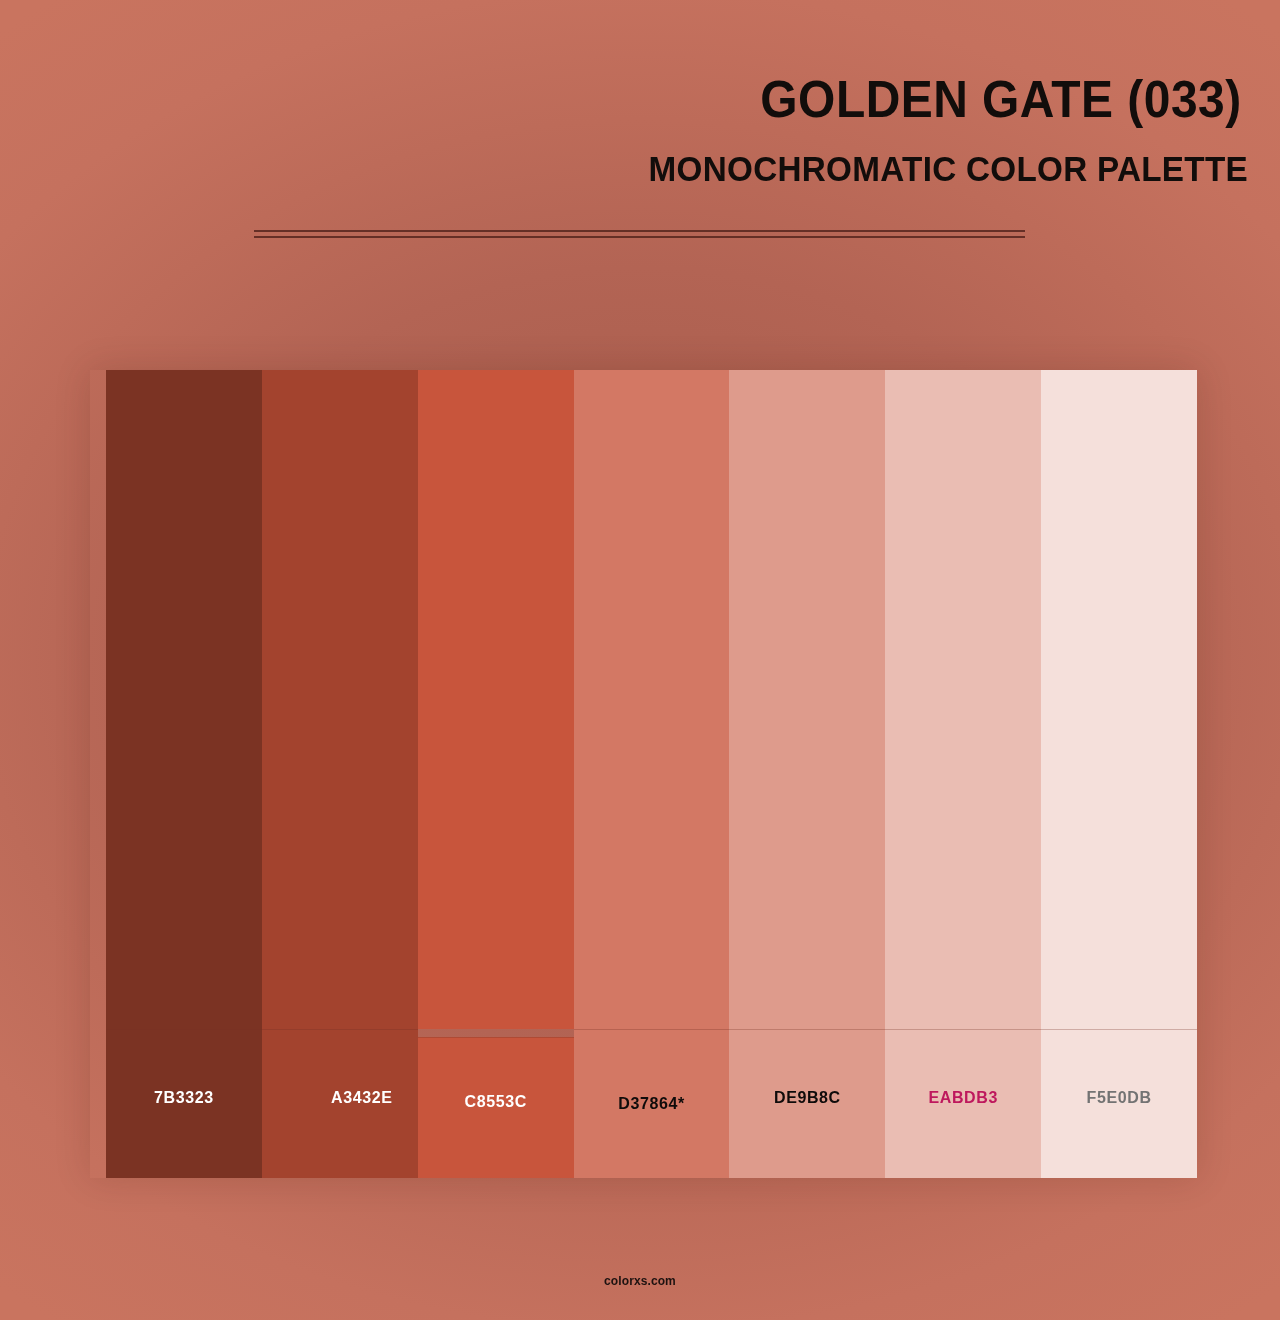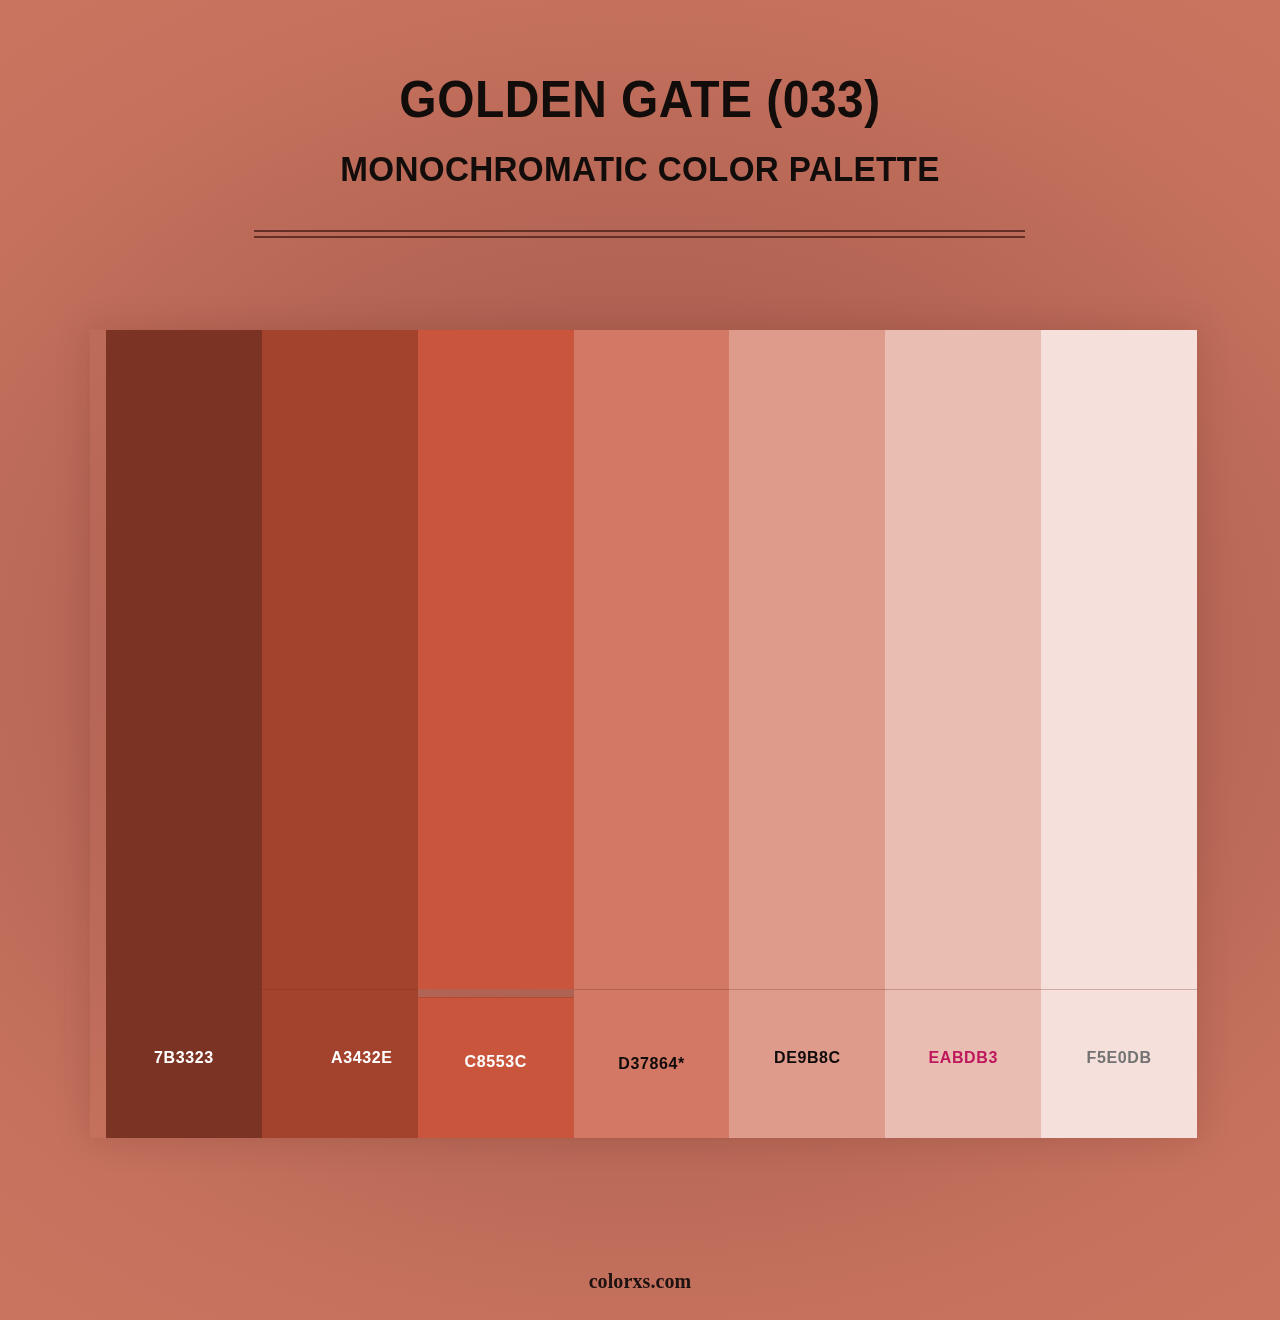--- a/index.html
+++ b/index.html
@@ -28,21 +28,21 @@
         #c5715e 82%,
         #c9745f 100%);
   }
 
   
   #header {
     position: absolute;
     left: 0;
     right: 0;
     top: 0;
-    text-align: center;
+    text-align: right;
   }
   #palette-title {
     margin: 0;
     padding-top: 74px;
     font-size: 51px;
     line-height: 1.0;
     font-weight: 700;
     letter-spacing: 0.5px;
     color: #120d0b;
     font-family: "Liberation Sans Narrow", "Liberation Sans", "DejaVu Sans", sans-serif;
@@ -76,21 +76,21 @@
     background: #5d2a22;
     opacity: 0.92;
   }
   #title-divider .rule.top { top: 0; }
   #title-divider .rule.bottom { top: 6px; }
 
   
   #palette-card {
     position: absolute;
     left: 90px;
-    top: 330px;
+    top: 370px;
     width: 1091px;
     height: 808px;
     display: flex;
     flex-direction: row;
     box-shadow: 0 0 34px rgba(60, 20, 12, 0.16);
     padding-left: 16px;
   }
   .swatch-column {
     flex: 1 1 0;
     display: flex;
@@ -132,26 +132,26 @@
     position: absolute;
     left: 0;
     right: 0;
     bottom: 0;
     height: 78px;
     display: flex;
     align-items: center;
     justify-content: center;
   }
   #footer-link {
-    font-size: 20px;
+    font-size: 12px;
     font-weight: 700;
     color: #1d1210;
     letter-spacing: 0.1px;
     text-decoration: none;
-    font-family: Liberation Serif, serif;
+    font-family: Liberation Sans, sans-serif;
   }
 </style>
 </head>
 <body>
 
 <div id="page-root">
 
   <div id="header">
     <h1 id="palette-title">GOLDEN GATE (033)</h1>
     <h2 id="palette-subtitle">MONOCHROMATIC COLOR PALETTE</h2>

